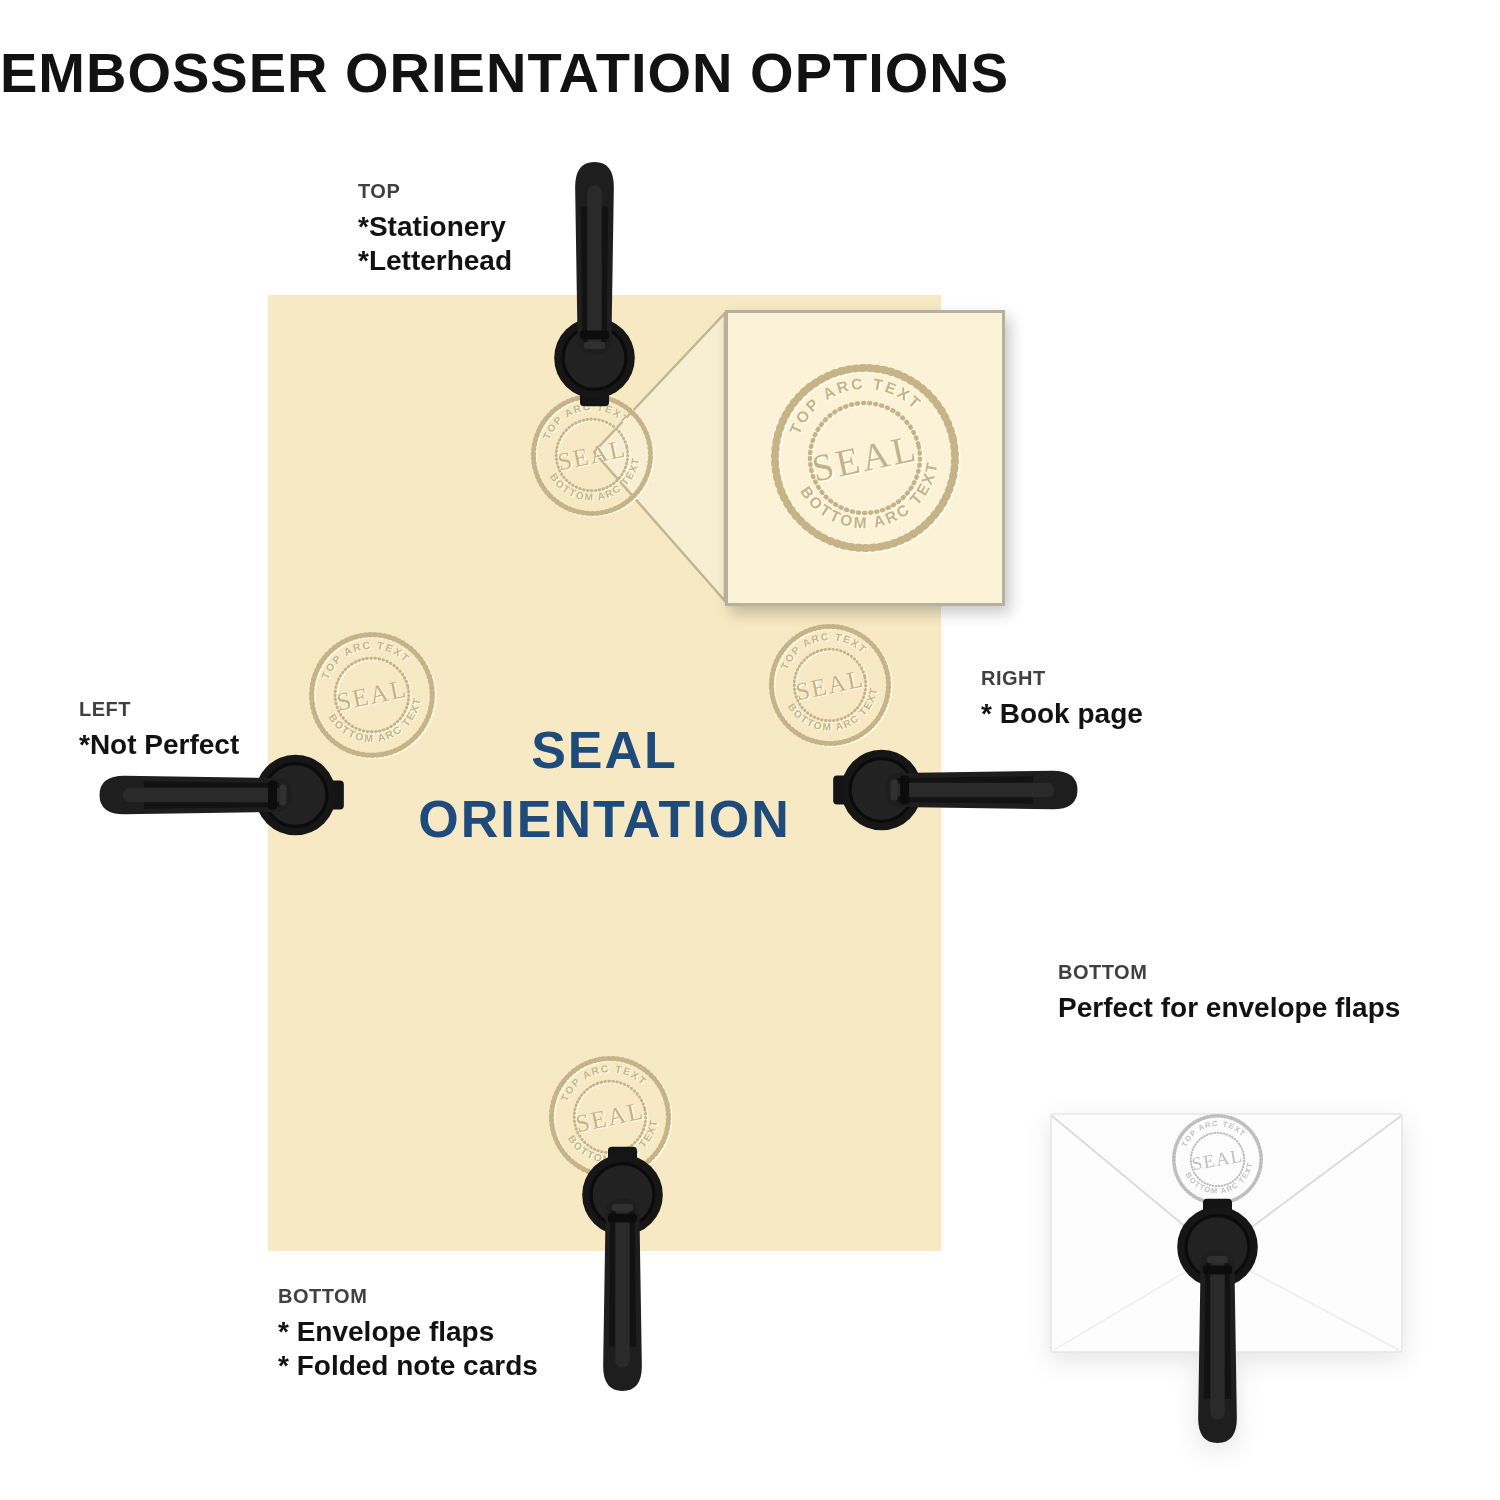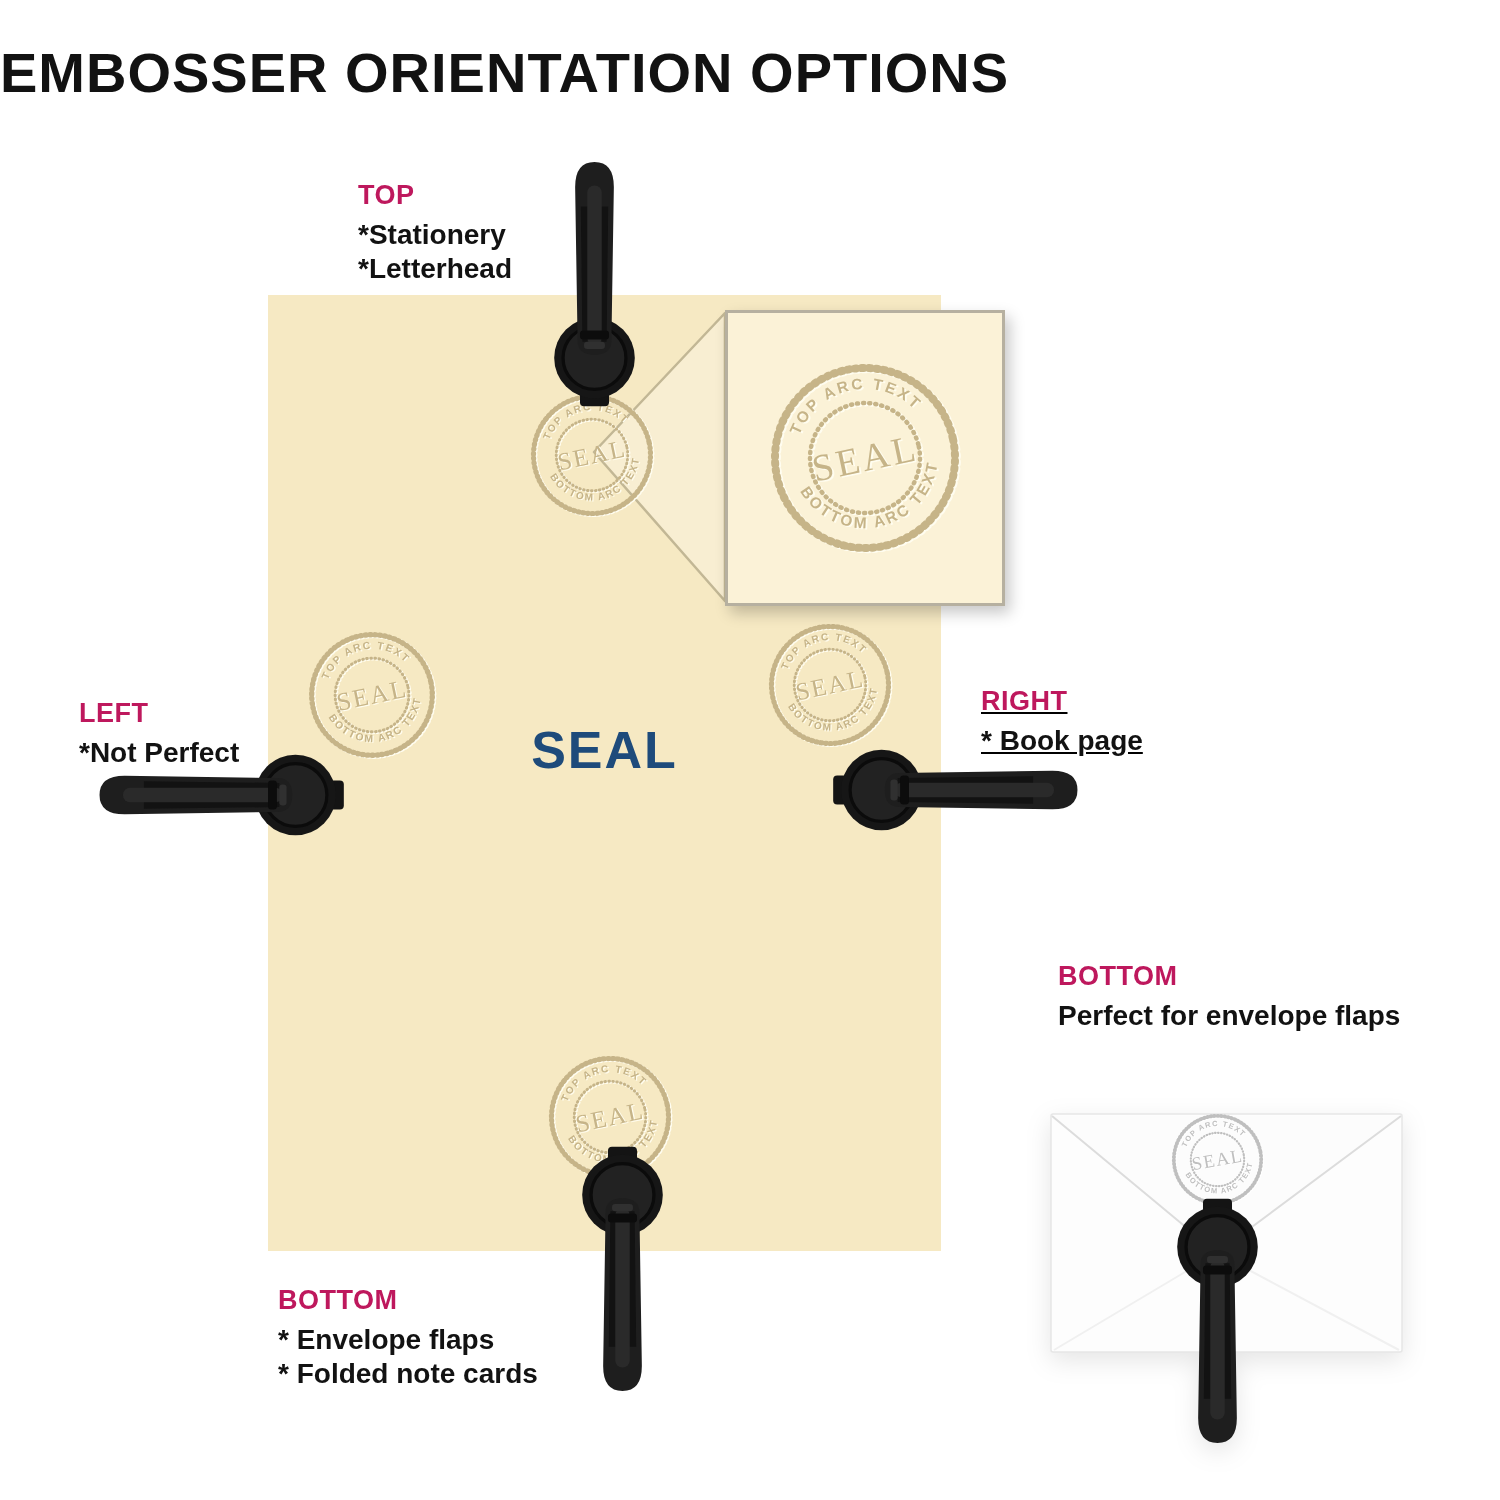--- a/index.html
+++ b/index.html
@@ -63,21 +63,21 @@
   
   .envelope {
     position:absolute; left:1048px; top:1108px; width:357px; height:250px;
     filter:drop-shadow(0 8px 12px rgba(0,0,0,0.10));
   }
   .envelope > svg { position:absolute; left:0; top:0; }
 
   
   .ann { position:absolute; }
   .ann .hdr {
-    color:#be185d; font-size:27px; font-weight:bold;
+    color:#404040; font-size:20px; font-weight:bold;
     letter-spacing:0.5px; margin-bottom:7px;
   }
   .ann .line {
     color:#121212; font-size:28px; font-weight:bold; line-height:1.22;
   }
 </style>
 </head>
 <body>
 
 <svg width="0" height="0" style="position:absolute" aria-hidden="true">
@@ -110,20 +110,21 @@
 <div class="title">EMBOSSER ORIENTATION OPTIONS</div>
 
 <div class="paper"></div>
 
 <svg class="overlay-svg" width="1500" height="1500">
   <polygon points="725,313 594,452 725,601" fill="rgba(255,255,255,0.25)" stroke="#c2b795" stroke-width="2.5" stroke-linejoin="round"></polygon>
 </svg>
 
 <div class="center-label">
   <div>SEAL</div>
+  <div>ORIENTATION</div>
 </div>
 
 <svg class="seal-svg" style="left:527px; top:390px; transform:rotate(-12deg);" width="130" height="130" viewBox="0 0 200 200">
   <use href="#sealMaster" class="seal-shadow" transform="translate(1.8,1.8)"></use>
   <use href="#sealMaster" class="seal-main"></use>
 </svg>
 
 <svg class="seal-svg" style="left:305px; top:628px; transform:rotate(-12deg);" width="134" height="134" viewBox="0 0 200 200">
   <use href="#sealMaster" class="seal-shadow" transform="translate(1.8,1.8)"></use>
   <use href="#sealMaster" class="seal-main"></use>
@@ -181,21 +182,21 @@
   <div class="hdr">TOP</div>
   <div class="line">*Stationery</div>
   <div class="line">*Letterhead</div>
 </div>
 
 <div class="ann" style="left:55px; top:698px;margin-left:24px;">
   <div class="hdr">LEFT</div>
   <div class="line">*Not Perfect</div>
 </div>
 
-<div class="ann" style="left:981px; top:686px;text-decoration:underline;">
+<div class="ann" style="left:981px; top:667px;">
   <div class="hdr">RIGHT</div>
   <div class="line">* Book page</div>
 </div>
 
 <div class="ann" style="left:278px; top:1285px;">
   <div class="hdr">BOTTOM</div>
   <div class="line">* Envelope flaps</div>
   <div class="line">* Folded note cards</div>
 </div>
 

